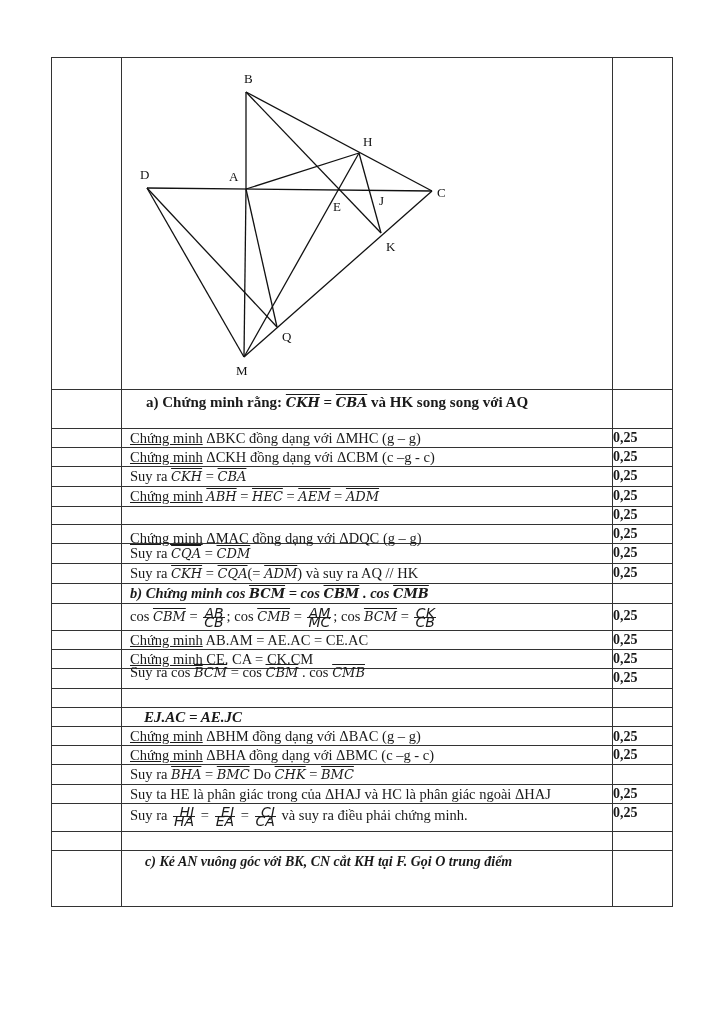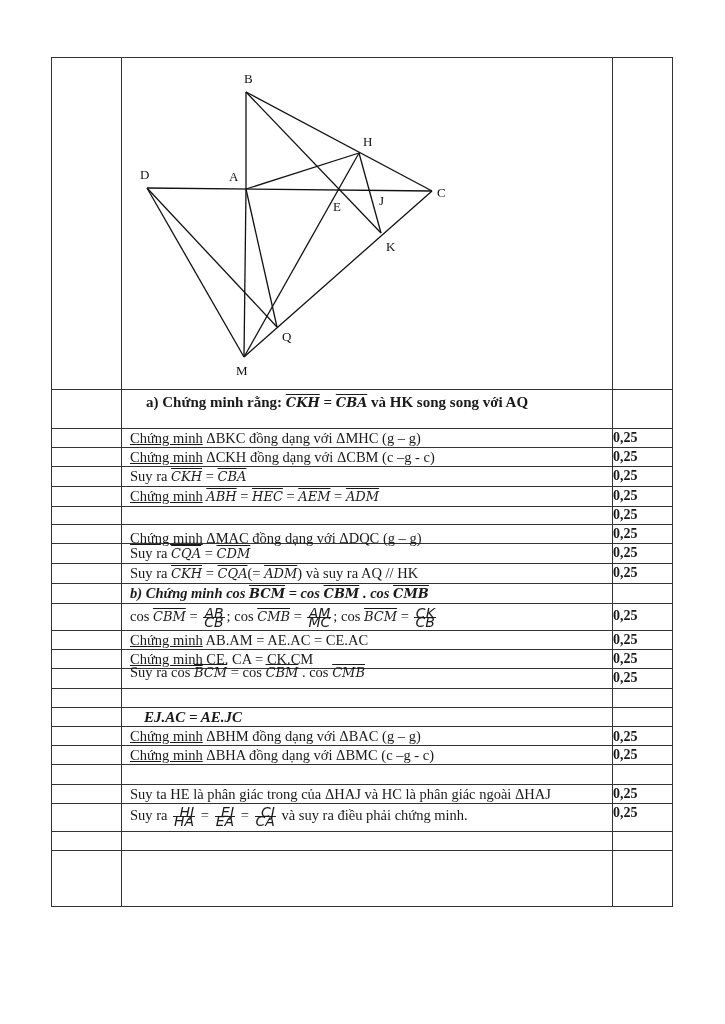--- a/index.html
+++ b/index.html
@@ -160,23 +160,27 @@
   <div class="cell-text" style="top:727px;">
     <span class="u">Chứng minh</span><span> ΔBHM đồng dạng với ΔBAC (g – g)</span>
   </div>
   <div class="score" style="top:728px;">0,25</div>
 
   <div class="cell-text" style="top:746px;">
     <span class="u">Chứng minh</span><span> ΔBHA đồng dạng với ΔBMC (c –g - c)</span>
   </div>
   <div class="score" style="top:746px;">0,25</div>
 
+  <div class="cell-text" style="top:765px;">
+    <span>Suy ra </span><span class="ov">BHA</span><span> = </span><span class="ov">BMC</span><span> Do </span><span class="ov">CHK</span><span> = </span><span class="ov">BMC</span>
+  </div>
 
   <div class="cell-text" style="top:785px;">Suy ta HE là phân giác trong của ΔHAJ và HC là phân giác ngoài ΔHAJ</div>
   <div class="score" style="top:785px;">0,25</div>
 
   <div class="cell-text" style="top:804px; line-height:22px;">
     <span>Suy ra </span><span class="frac"><span class="num">HJ</span><span class="den">HA</span></span> = <span class="frac"><span class="num">EJ</span><span class="den">EA</span></span> = <span class="frac"><span class="num">CJ</span><span class="den">CA</span></span><span> và suy ra điều phải chứng minh.</span>
   </div>
   <div class="score" style="top:804px;">0,25</div>
 
+  <div class="cell-text bold ital" style="left:145px; top:853px; font-size:14px;">c) Kẻ AN vuông góc với BK,  CN cắt KH tại F. Gọi O trung điểm</div>
 
 </div>
 
 </body></html>

